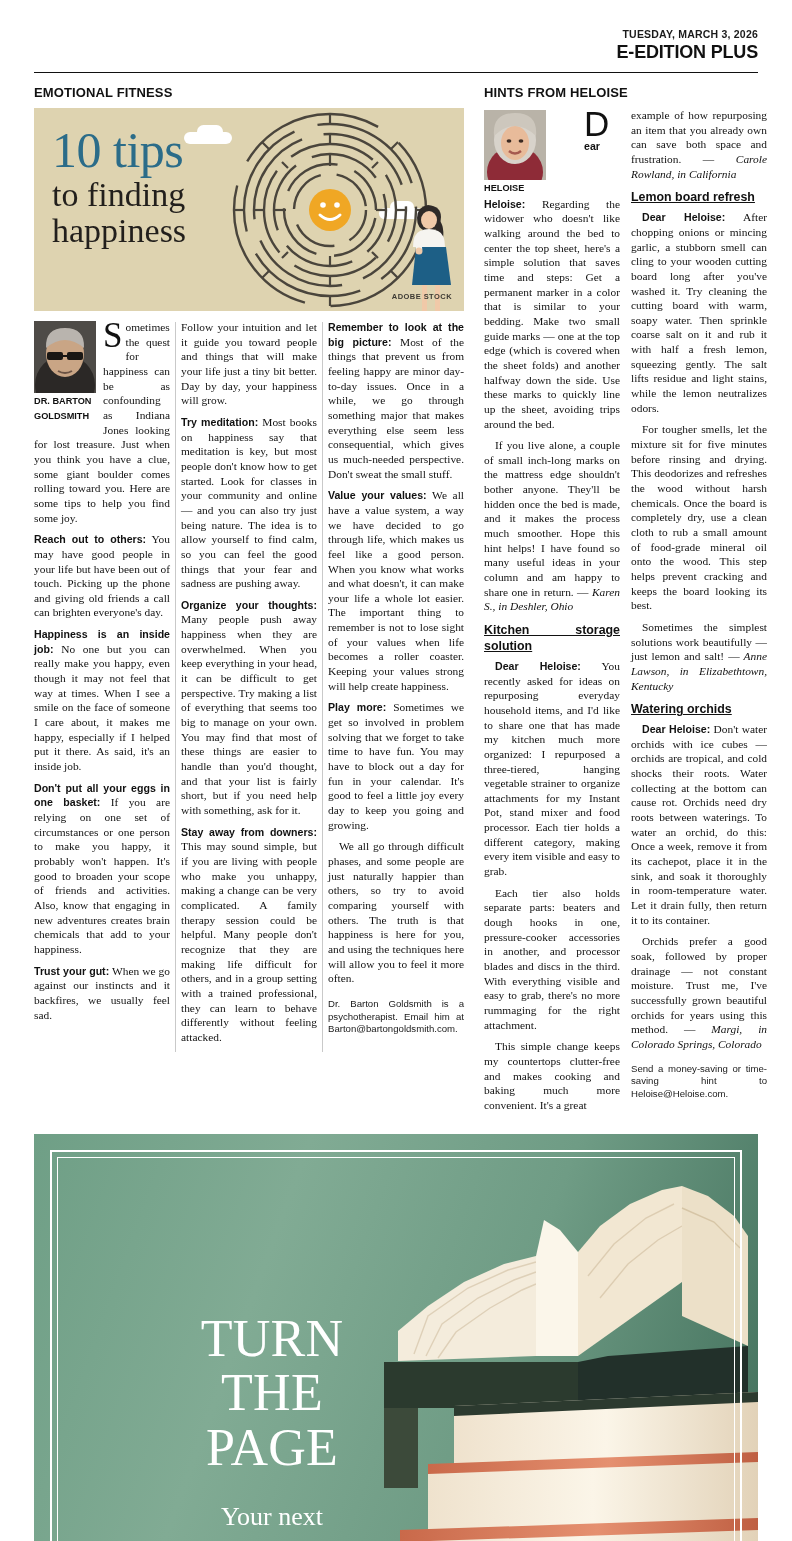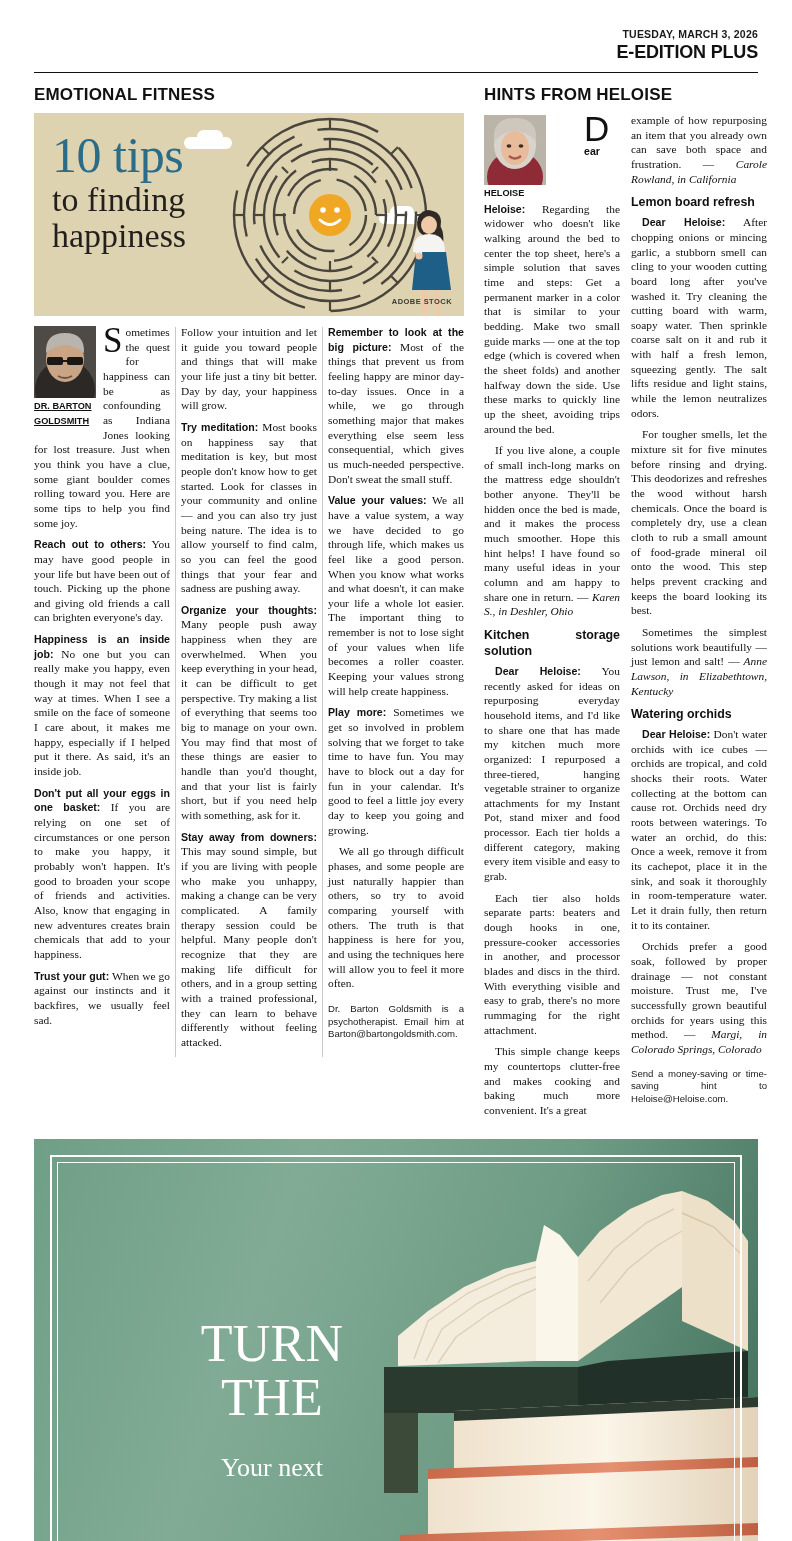--- a/index.html
+++ b/index.html
@@ -38,21 +38,21 @@
   .pkg-left { width: 430px; }
   .pkg-div {
     width: 1px; background: #bbb; margin: 0 10px;
     align-self: stretch;
   }
   .pkg-right { width: 283px; }
 
   .kicker {
     font-family: "Liberation Sans", sans-serif;
     font-weight: bold;
-    font-size: 17px;
+    font-size: 13px;
     letter-spacing: 0.01em;
     color: #111;
     margin-bottom: 8px;
   }
 
   
   .hero {
     position: relative;
     width: 430px; height: 203px;
     background: #ded3b0;
@@ -92,21 +92,21 @@
   .lead-in {
     font-family: "Liberation Sans", sans-serif;
     font-weight: bold; font-size: 10.6px;
   }
   .dropcap::first-letter {
     float: left; font-size: 35px; line-height: 0.82;
     padding: 2px 3px 0 0; font-weight: normal;
   }
 
   
-  .mug { float: left; margin: 1px 7px 3px 0; width: 62px; text-decoration: underline; }
+  .mug { float: left; margin: 1px 7px 3px 0; width: 62px; }
   .mug-photo {
     width: 62px; height: 72px; display: block;
     background: #5d5a56;
   }
   .mug-name {
     font-family: "Liberation Sans", sans-serif;
     font-weight: bold; font-size: 9.2px; line-height: 1.18;
     text-align: center; margin-top: 4px; color: #111;
   }
   .mug-dash {
@@ -123,21 +123,21 @@
   .hl-head {
     font-size: 27px; line-height: 1.03; color: #111;
     margin: 2px 0 9px 0; letter-spacing: -0.005em;
   }
   .cols2 { display: flex; }
   .col2 { width: 136px; }
   .col2.first { margin-right: 11px; }
   .subhead {
     font-family: "Liberation Sans", sans-serif;
     font-weight: bold; font-size: 12.4px;
-    margin: 9px 0 4px 0; color: #111;
+    margin: 9px 0 4px 0; color: #111; text-decoration: underline;
   }
   .sig { font-style: italic; }
   .hl-mug { float: left; margin: 2px 14px 2px 0; width: 86px; }
   .hl-mug-photo { width: 62px; height: 70px; display: block; }
 
   .hl-foot {
     font-family: "Liberation Sans", sans-serif;
     font-size: 9.6px; line-height: 1.32; margin-top: 11px; color: #1a1a1a;
   }
 
@@ -417,19 +417,20 @@
         <path d="M40 702 L480 690 L480 720 L40 720 Z" fill="#efe4d1"></path>
       </g>
     </svg>
 
     <div class="ad-border-outer"></div>
     <div class="ad-border-inner"></div>
 
     <div class="ad-copy">
       <span class="ad-h1">TURN</span>
       <span class="ad-h1">THE</span>
+      <span class="ad-h1">PAGE</span>
       <span class="ad-sub">Your next</span>
 
     </div>
 
   </div>
 
 </div>
 
 </body></html>

